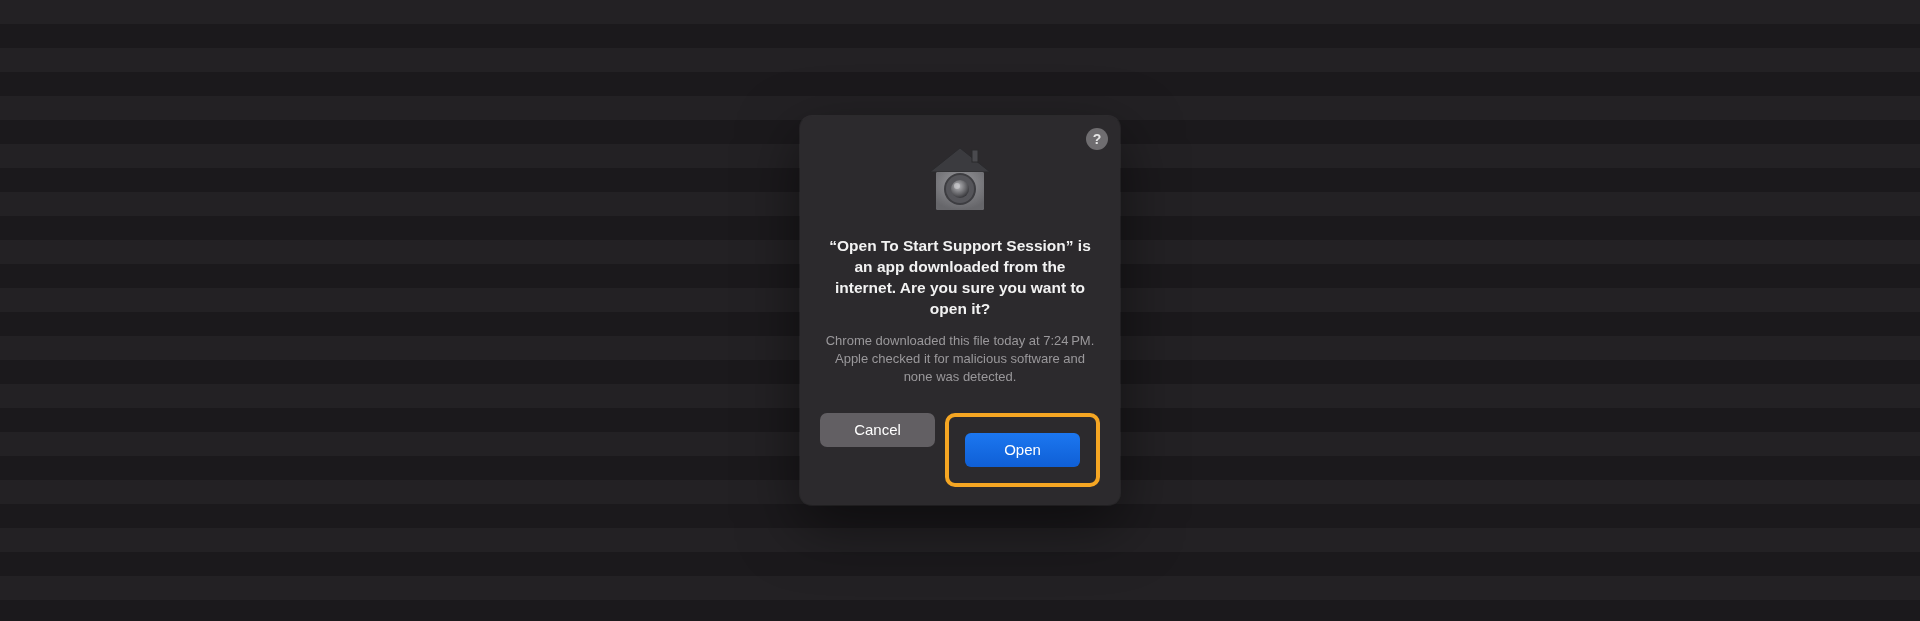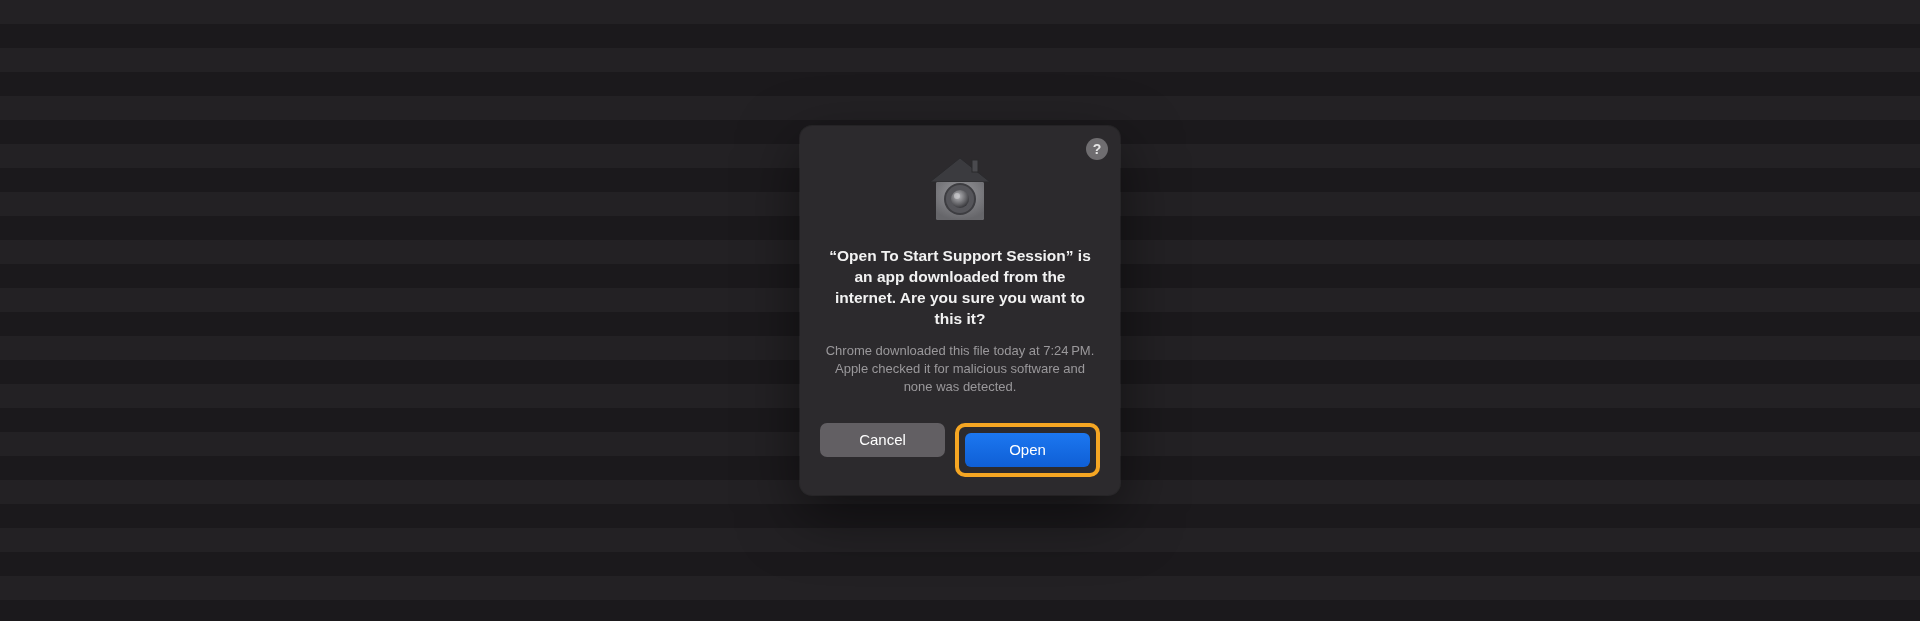--- a/index.html
+++ b/index.html
@@ -95,21 +95,21 @@
       justify-content: center;
     }
     .btn-secondary {
       background: #625f63;
       color: #ffffff;
     }
     .btn-primary-wrap {
       flex: 1 1 0;
       border: 4px solid #f5a623;
       border-radius: 10px;
-      padding: 6px;
+      padding: 16px;
     }
     .btn-primary {
       width: 100%;
       height: 100%;
       min-height: 34px;
       background: #1769e0;
       background: linear-gradient(#1c77f0, #0f5fd6);
       color: #ffffff;
       border-radius: 6px;
       border: none;
@@ -151,21 +151,21 @@
       </defs>
 
       <circle cx="38" cy="47" r="16" fill="#3d3d41"></circle>
       <circle cx="38" cy="47" r="14" fill="#55555a"></circle>
 
       <circle cx="38" cy="47" r="9" fill="url(#dialGrad)"></circle>
       <circle cx="35" cy="44" r="3" fill="#d0d0d4" opacity="0.6"></circle>
     </svg>
   </div>
 
-  <div class="dialog-title">“Open To Start Support Session” is an app downloaded from the internet. Are you sure you want to this it?</div>
+  <div class="dialog-title">“Open To Start Support Session” is an app downloaded from the internet. Are you sure you want to open it?</div>
 
   <div class="dialog-sub">Chrome downloaded this file today at 7:24 PM. Apple checked it for malicious software and none was detected.</div>
 
   <div class="btn-row">
     <button class="btn btn-secondary">
       <span>Cancel</span>
     </button>
     <div class="btn-primary-wrap">
       <button class="btn-primary">
         <span>Open</span>

